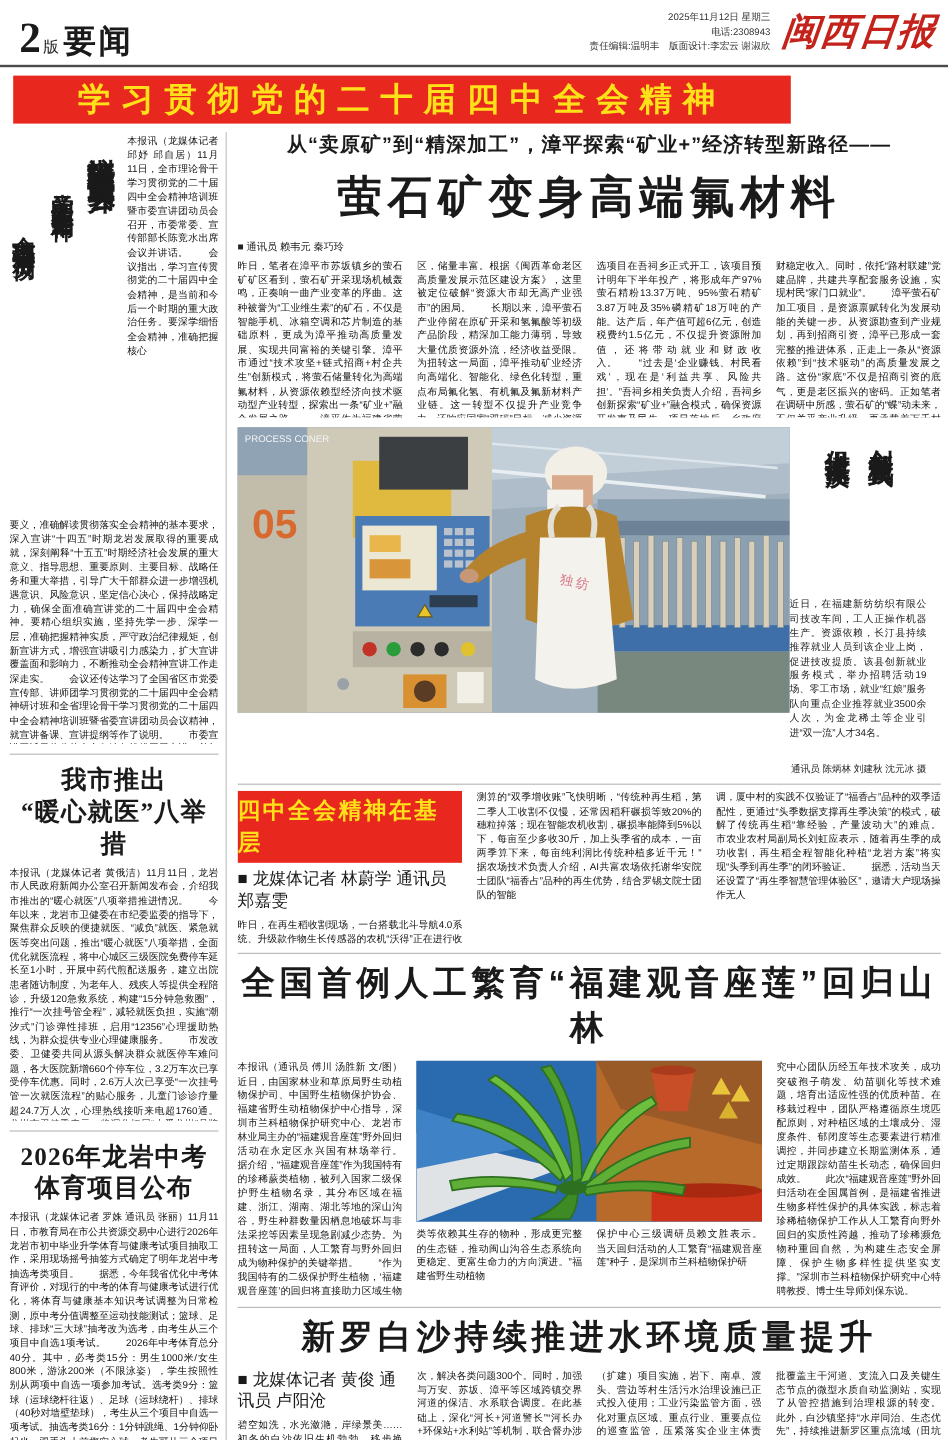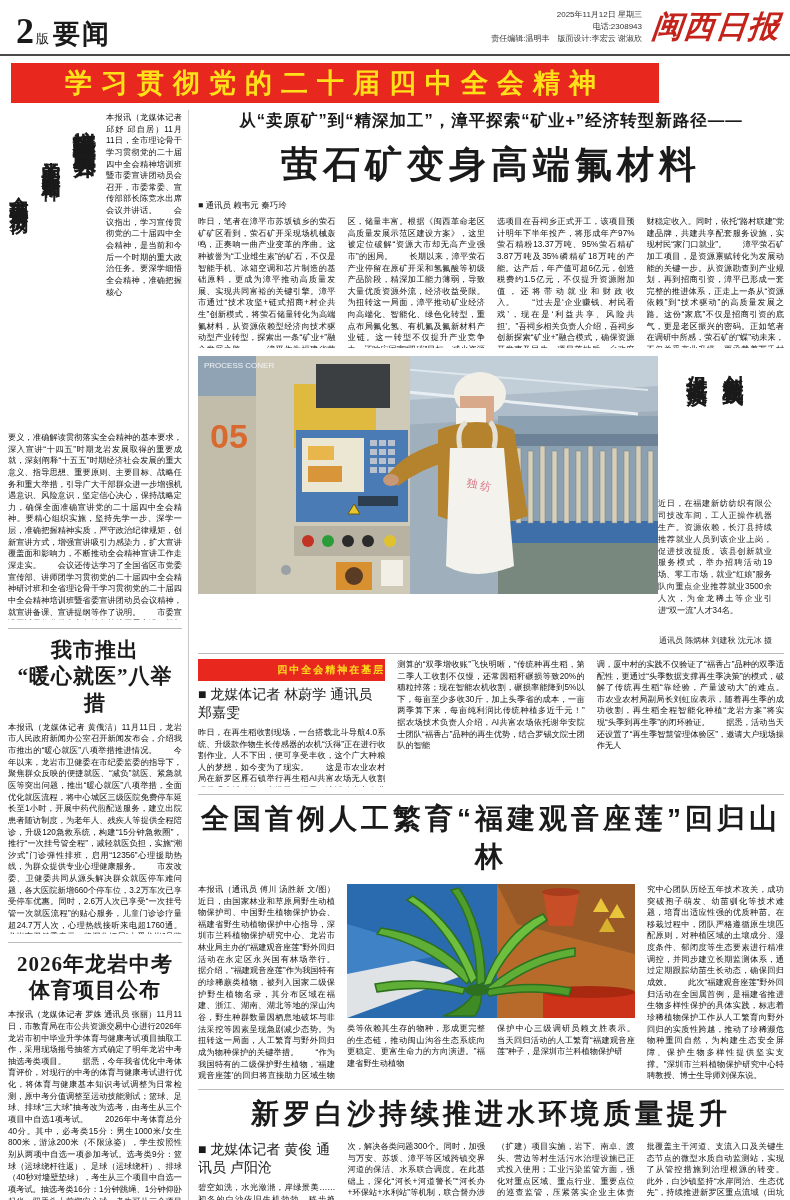--- a/index.html
+++ b/index.html
@@ -45,21 +45,21 @@
   .photo-row{display:flex;gap:0;margin-top:8px;}
   .factory-photo{width:460px;height:238px;display:block;background:#9fb0bc;}
   .side{width:114px;display:flex;flex-direction:column;}
   .side-vtitle{writing-mode:vertical-rl;height:132px;margin:2px auto 8px auto;letter-spacing:2px;}
   .side-vtitle div{font-size:21px;font-weight:bold;padding:0 4px;}
   .side-caption{font-size:8.2px;line-height:1.45;text-align:justify;}
   .side-credit{font-size:8px;text-align:right;margin-top:18px;color:#222;}
   .sec-rule{border:0;border-top:1px solid #bbbbbb;margin:7px 0 5px 0;}
   .sec-title{margin:2px 0 8px 0;font-size:28px;font-weight:bold;text-align:center;letter-spacing:4px;}
   .farm-cols{height:128px;}
-  .tagbox{background:#e8281e;color:#ffe11a;font-size:10px;font-weight:bold;text-align:right;letter-spacing:2px;padding:4px 0;margin-bottom:5px;}
+  .tagbox{background:#e8281e;color:#ffe11a;font-size:19px;font-weight:bold;text-align:left;letter-spacing:2px;padding:4px 0;margin-bottom:5px;}
   .col-byline{font-size:14px;margin:0 0 5px 0;}
   .fern-row{display:flex;gap:12px;}
   .fern-left,.fern-right{width:137px;height:198px;overflow:hidden;}
   .fern-mid{width:288px;}
   .fern-photo{width:288px;height:134px;display:block;background:#2a6bb0;}
   .fern-sub{display:flex;gap:12px;margin-top:5px;align-items:center;}
   .fern-sub .coltext{flex:1;height:52px;overflow:hidden;}
   .water-cols{height:102px;}
 </style>
 </head>

